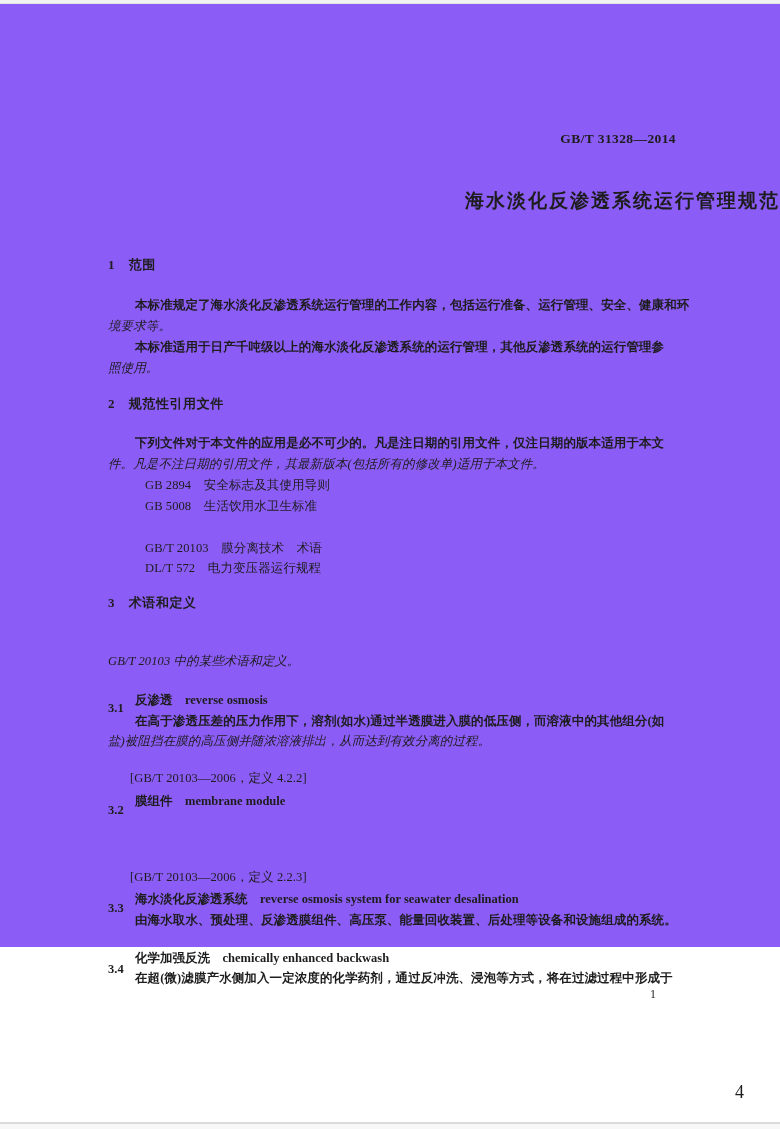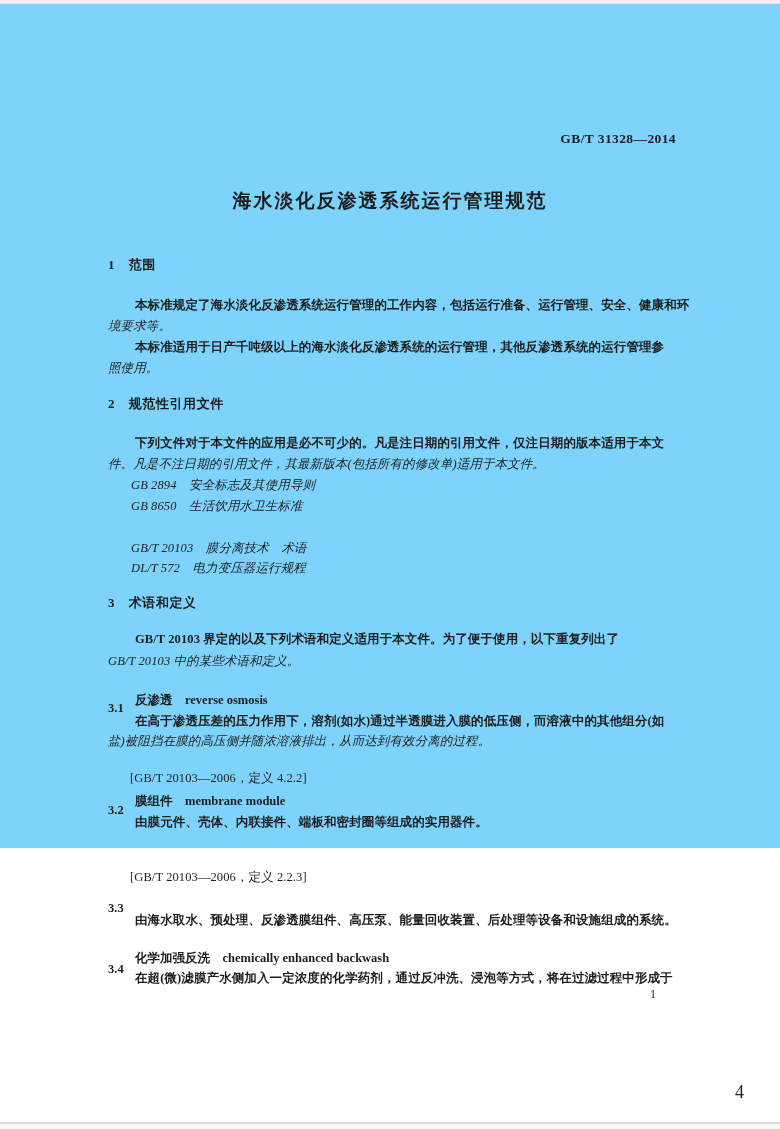--- a/index.html
+++ b/index.html
@@ -1,49 +1,49 @@
 <!DOCTYPE html>
 <html><head>
 <meta charset="utf-8">
 <style>
   html, body { margin: 0; padding: 0; }
   body { width: 780px; height: 1129px; background: #ffffff; overflow: hidden; }
   .page {
-    position: relative; width: 780px; height: 848px;
-    background: #7dd3fc; color: #1d1d1d;
+    position: relative; width: 780px; height: 947px;
+    background: #8b5cf6; color: #1d1d1d;
     font-family: "Liberation Serif", "DejaVu Serif", serif;
   }
   .edge-top {
     position: absolute; top: 0; left: 0; right: 0; height: 3px;
     background: #f2f2f2; border-bottom: 1px solid #e2e2e2;
   }
   .edge-bottom {
     position: absolute; top: 1122px; left: 0; right: 0; height: 2px;
     background: #dadada;
   }
   .edge-bottom-below {
     position: absolute; top: 1124px; left: 0; right: 0; height: 5px;
     background: #f7f7f7;
   }
   .ln { position: absolute; white-space: nowrap; line-height: 16px; }
   .std-number {
     top: 131px; right: 104px;
     font-size: 13.5px; font-weight: 700; letter-spacing: 0.4px;
   }
   .doc-title {
-    top: 193px; left: 0; width: 780px; text-align: center;
+    top: 193px; left: 0; width: 780px; text-align: right;
     font-size: 19px; font-weight: 700; letter-spacing: 2px; white-space: nowrap;
   }
   .heading { left: 108px; font-size: 13px; font-weight: 700; letter-spacing: 0.6px; }
   .body-t { font-size: 12.5px; letter-spacing: 0.1px; }
   .indent { left: 135px; font-weight: bold; }
   .flush  { left: 108px; font-style: italic; }
   .num    { left: 108px; font-size: 12.5px; font-weight: 700; margin-top: 28px; }
   .term   { left: 135px; font-size: 12.5px; font-weight: 700; }
-  .ref    { left: 131px; font-style: italic; }
+  .ref    { left: 145px; }
   .src    { left: 130px; margin-top: 16px; }
   .note   { left: 126px; font-size: 10.5px; font-weight: 600; letter-spacing: 0.2px; }
   .page-num-doc { left: 650px; top: 986px; font-size: 12px; }
   .page-num-corner { left: 735px; top: 1084px; font-size: 18px; }
 </style>
 </head>
 <body>
 
 <div class="page">
   <div class="edge-top"></div>
@@ -54,40 +54,39 @@
   <div class="ln heading" style="top:257px">1　范围</div>
   <div class="ln body-t indent" style="top:297px">本标准规定了海水淡化反渗透系统运行管理的工作内容，包括运行准备、运行管理、安全、健康和环</div>
   <div class="ln body-t flush" style="top:318px">境要求等。</div>
   <div class="ln body-t indent" style="top:339px">本标准适用于日产千吨级以上的海水淡化反渗透系统的运行管理，其他反渗透系统的运行管理参</div>
   <div class="ln body-t flush" style="top:360px">照使用。</div>
 
   <div class="ln heading" style="top:396px">2　规范性引用文件</div>
   <div class="ln body-t indent" style="top:435px">下列文件对于本文件的应用是必不可少的。凡是注日期的引用文件，仅注日期的版本适用于本文</div>
   <div class="ln body-t flush" style="top:456px">件。凡是不注日期的引用文件，其最新版本(包括所有的修改单)适用于本文件。</div>
   <div class="ln body-t ref" style="top:477px">GB 2894　安全标志及其使用导则</div>
-  <div class="ln body-t ref" style="top:498px">GB 8650　生活饮用水卫生标准</div>
+  <div class="ln body-t ref" style="top:498px">GB 5008　生活饮用水卫生标准</div>
   <div class="ln body-t ref" style="top:540px">GB/T 20103　膜分离技术　术语</div>
   <div class="ln body-t ref" style="top:560px">DL/T 572　电力变压器运行规程</div>
 
   <div class="ln heading" style="top:595px">3　术语和定义</div>
-  <div class="ln body-t indent" style="top:631px">GB/T 20103 界定的以及下列术语和定义适用于本文件。为了便于使用，以下重复列出了</div>
   <div class="ln body-t flush" style="top:653px">GB/T 20103 中的某些术语和定义。</div>
 
   <div class="ln num" style="top:672px">3.1</div>
   <div class="ln term" style="top:692px">反渗透　reverse osmosis</div>
   <div class="ln body-t indent" style="top:713px">在高于渗透压差的压力作用下，溶剂(如水)通过半透膜进入膜的低压侧，而溶液中的其他组分(如</div>
   <div class="ln body-t flush" style="top:733px">盐)被阻挡在膜的高压侧并随浓溶液排出，从而达到有效分离的过程。</div>
   <div class="ln body-t src" style="top:754px">[GB/T 20103—2006，定义 4.2.2]</div>
 
   <div class="ln num" style="top:774px">3.2</div>
   <div class="ln term" style="top:793px">膜组件　membrane module</div>
-  <div class="ln body-t indent" style="top:814px">由膜元件、壳体、内联接件、端板和密封圈等组成的实用器件。</div>
   <div class="ln body-t src" style="top:853px">[GB/T 20103—2006，定义 2.2.3]</div>
 
   <div class="ln num" style="top:872px">3.3</div>
+  <div class="ln term" style="top:891px">海水淡化反渗透系统　reverse osmosis system for seawater desalination</div>
   <div class="ln body-t indent" style="top:912px">由海水取水、预处理、反渗透膜组件、高压泵、能量回收装置、后处理等设备和设施组成的系统。</div>
 
   <div class="ln num" style="top:933px">3.4</div>
   <div class="ln term" style="top:950px">化学加强反洗　chemically enhanced backwash</div>
   <div class="ln body-t indent" style="top:970px">在超(微)滤膜产水侧加入一定浓度的化学药剂，通过反冲洗、浸泡等方式，将在过滤过程中形成于</div>
 
   <div class="ln page-num-doc">1</div>
   <div class="ln page-num-corner">4</div>
 
   <div class="edge-bottom"></div>

